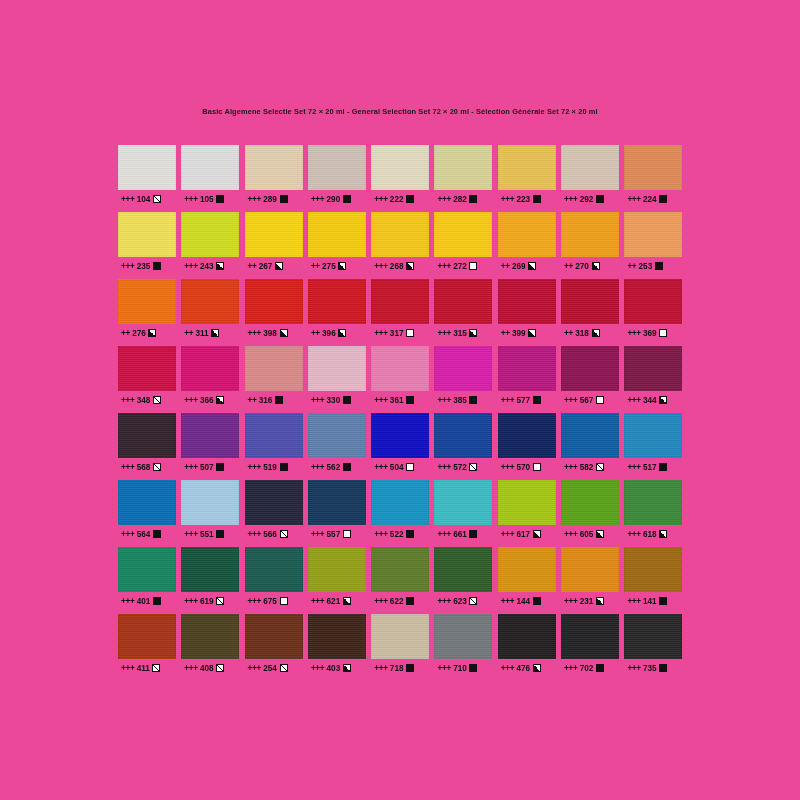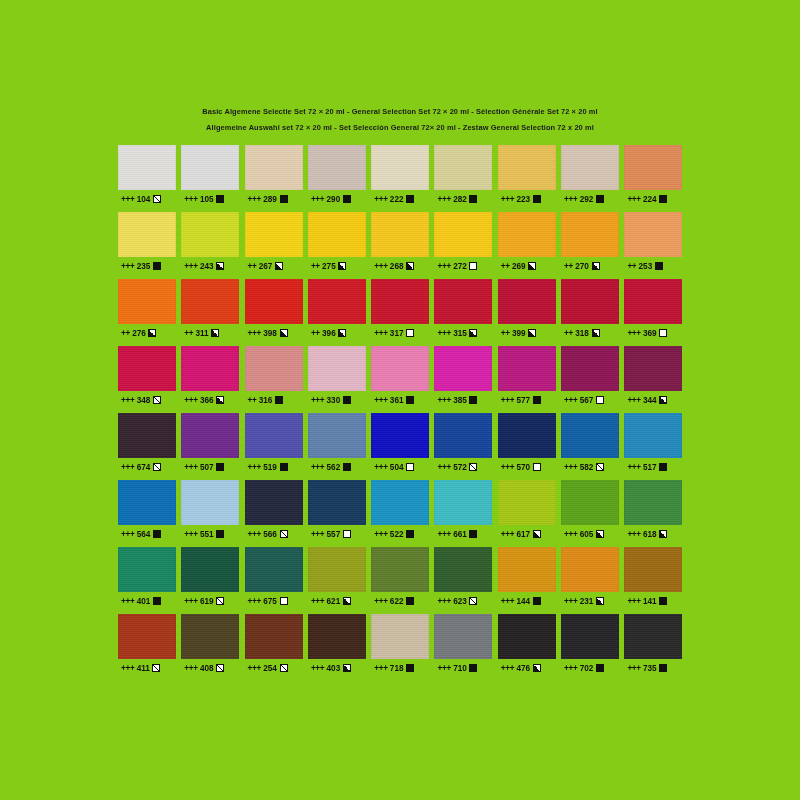--- a/index.html
+++ b/index.html
@@ -2,21 +2,21 @@
 <html><head>
 <meta charset="utf-8">
 <style>
   * { box-sizing: border-box; }
   html, body {
     margin: 0; padding: 0;
     width: 800px; height: 800px;
     background: #ffffff;
     font-family: "Liberation Sans", sans-serif;
   }
-  #page { position: relative; width: 800px; height: 800px; background: #84cc16; overflow: hidden; }
+  #page { position: relative; width: 800px; height: 800px; background: #ec4899; overflow: hidden; }
 
   .header { position: absolute; top: 104px; left: 0; width: 800px; text-align: center; }
   .header .line { font-size: 7.4px; color: #1a1a1a; letter-spacing: .12px; line-height: 16px; white-space: nowrap; font-weight: 600; }
 
   .grid { position: absolute; top: 145px; left: 118px; width: 570px; }
   .row { display: flex; width: 570px; margin-bottom: 4px; }
   .cell { width: 63.3px; margin-right: 0px; }
   .swatch {
     width: 58px; height: 45px; display: block;
     background-repeat: repeat;
@@ -36,21 +36,20 @@
     background: linear-gradient(45deg, transparent 0%, transparent 42%, #111 42%, #111 58%, transparent 58%, transparent 100%);
   }
 </style>
 </head>
 <body>
 
 <div id="page">
 
   <div class="header">
     <div class="line">Basic Algemene Selectie Set 72 × 20 ml  - General Selection Set 72 × 20 ml - Sélection Générale Set 72 × 20 ml</div>
-    <div class="line">Allgemeine Auswahl set 72 × 20 ml - Set Selección General 72× 20 ml - Zestaw General Selection 72 x 20 ml</div>
   </div>
 
   <div class="grid" id="grid">
       <div class="row">
         <div class="cell">
           <div class="swatch" style="background-color: rgb(226, 224, 221);"></div>
           <div class="label">
             <span class="lf">+++</span>
             <span class="num">104</span>
             <span class="op semitransparent"></span>
@@ -341,21 +340,21 @@
             <span class="num">344</span>
             <span class="op semiopaque"></span>
           </div>
         </div>
       </div>
       <div class="row">
         <div class="cell">
           <div class="swatch" style="background-color: rgb(51, 34, 44);"></div>
           <div class="label">
             <span class="lf">+++</span>
-            <span class="num">674</span>
+            <span class="num">568</span>
             <span class="op semitransparent"></span>
           </div>
         </div>
         <div class="cell">
           <div class="swatch" style="background-color: rgb(112, 40, 140);"></div>
           <div class="label">
             <span class="lf">+++</span>
             <span class="num">507</span>
             <span class="op opaque"></span>
           </div>

